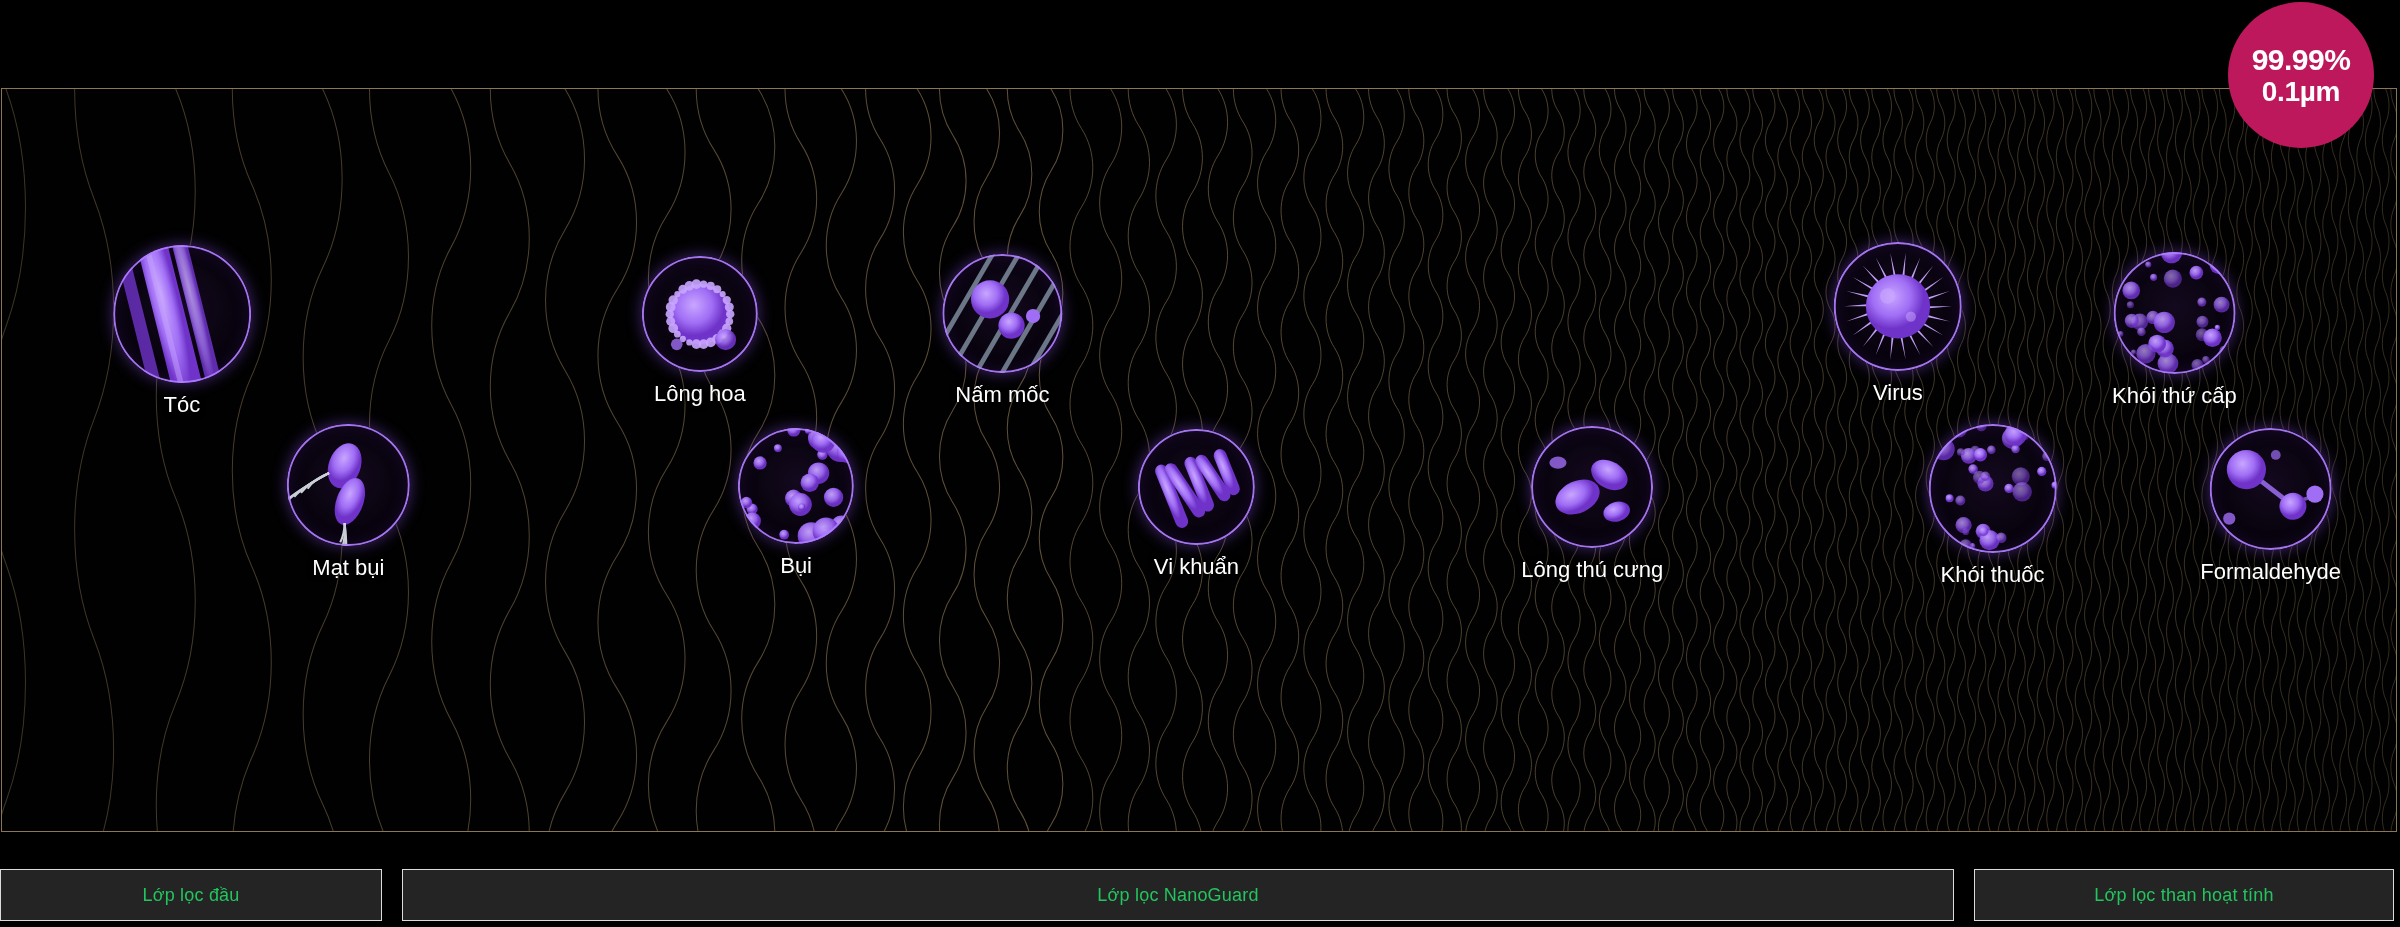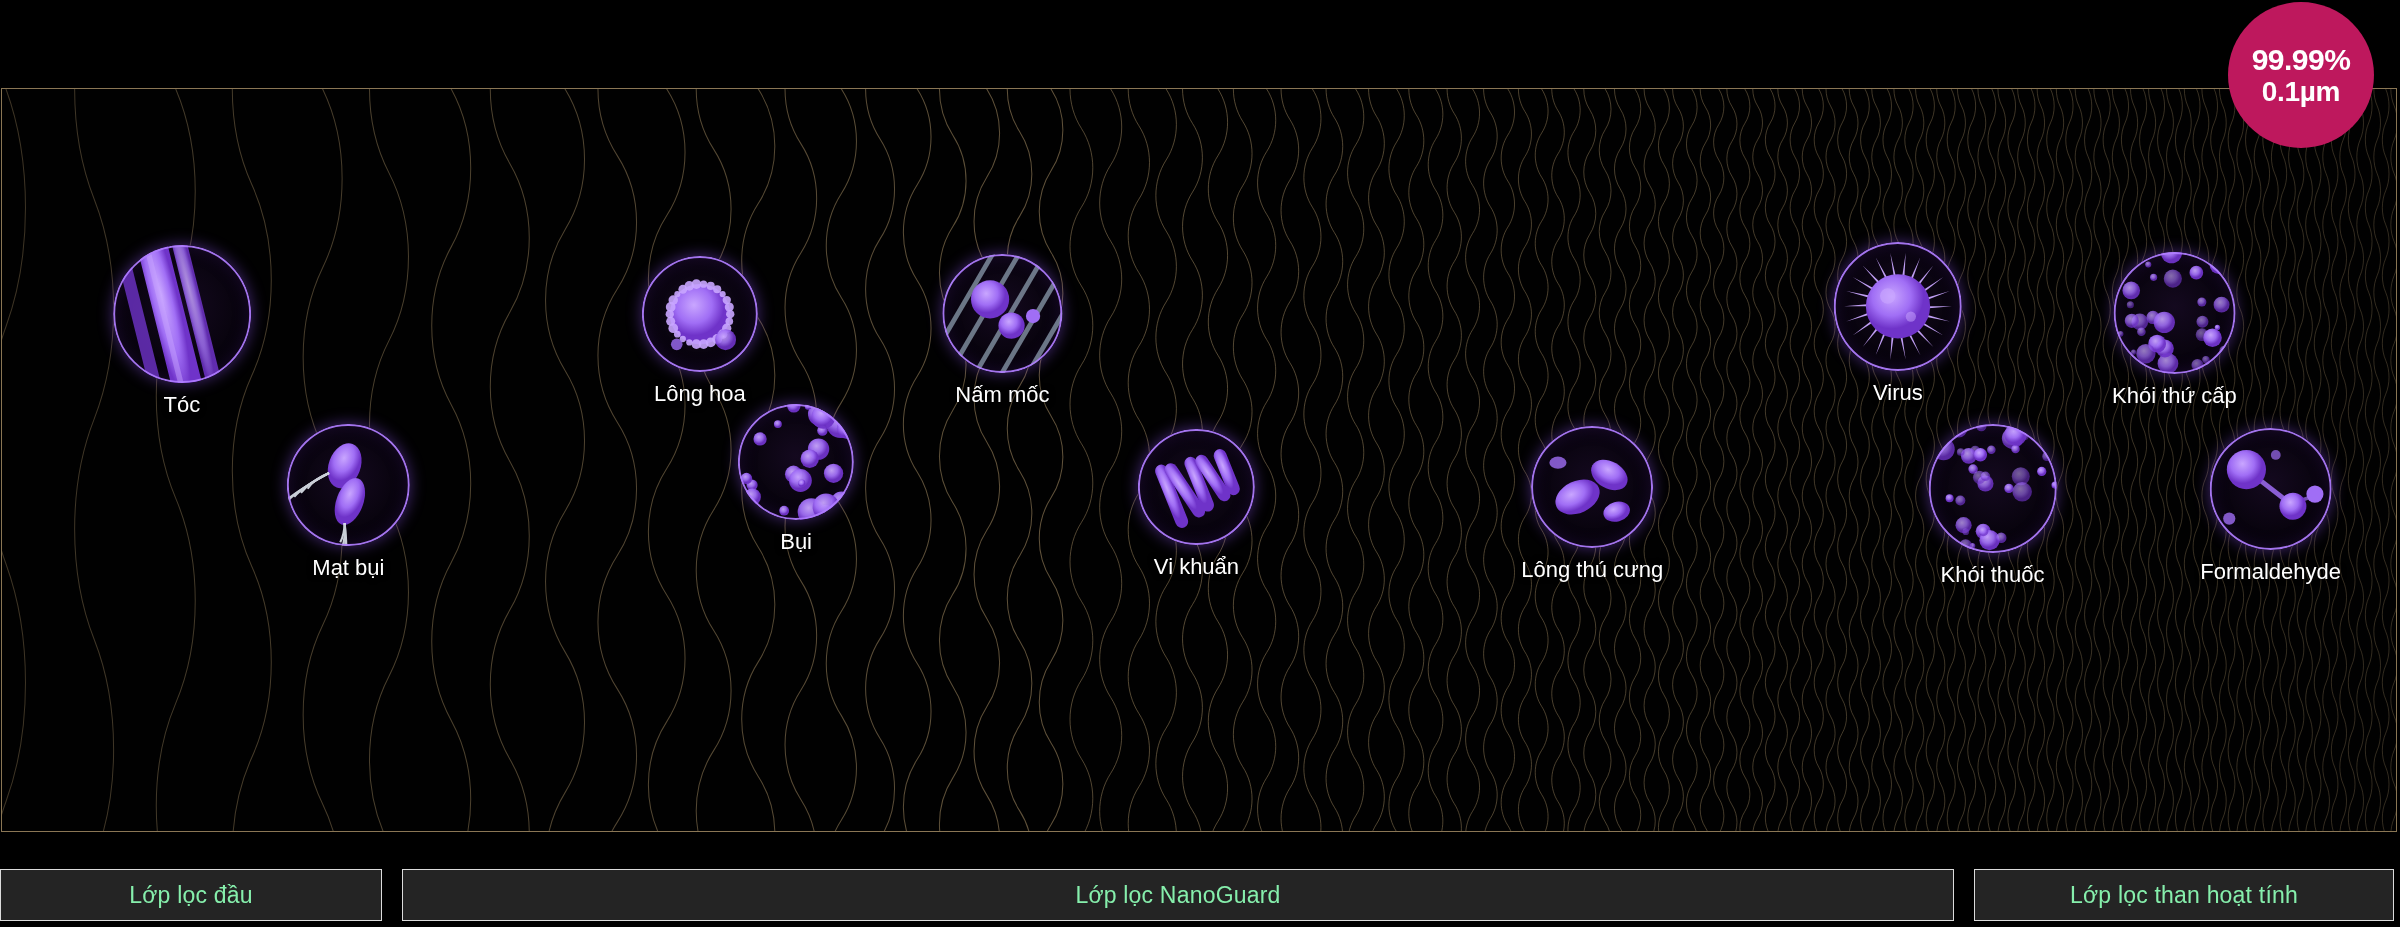--- a/index.html
+++ b/index.html
@@ -55,21 +55,21 @@
   .art{position:absolute;inset:0;width:100%;height:100%;}
 
   
   #layerbar{
     position:absolute;left:0;top:869px;width:2400px;height:56px;
     display:flex;gap:20px;box-sizing:border-box;
   }
   .layer{
     background:#242424;border:1.5px solid #dcdcdc;box-sizing:border-box;
     display:flex;align-items:center;justify-content:center;
-    font-size:23px;color:#86efac;height:52px;letter-spacing:.2px;
+    font-size:18px;color:#22c55e;height:52px;letter-spacing:.2px;
   }
   .layer.l1{width:382px;margin-left:0px;}
   .layer.l2{flex:1;}
   .layer.l3{width:420px;margin-right:6px;}
 </style>
 </head>
 <body>
 
 <div id="stage">
 
@@ -414,21 +414,21 @@
                 <path d="M58 80 q 3 9 2 16"></path>
                 <path d="M58 80 q 5 12 5 20"></path>
                 <path d="M58 80 q 7 15 8 24"></path>
                 <path d="M58 80 q 9 18 11 28"></path>
               </g>
             </g>
           </svg>
         </div>
         <div class="plabel">Mạt bụi</div>
       </div>
-      <div class="particle" style="left: 796.12px; top: 404px; text-align: center;">
+      <div class="particle" style="left: 796.12px; top: 428px; text-align: center;">
         <div class="pcircle" style="width: 116.28px; height: 116.28px;">
           <svg class="art" viewBox="0 0 100 100" preserveAspectRatio="xMidYMid slice">
             <defs>
               <radialGradient id="gdust" cx="40%" cy="35%">
                 <stop offset="0%" stop-color="#c9a6ff"></stop>
                 <stop offset="60%" stop-color="#a06ef5"></stop>
                 <stop offset="100%" stop-color="#6f33c9"></stop>
               </radialGradient>
             </defs>
             <circle cx="12.2" cy="69.7" r="4.8" fill="url(#gdust)" opacity="0.95"></circle>

